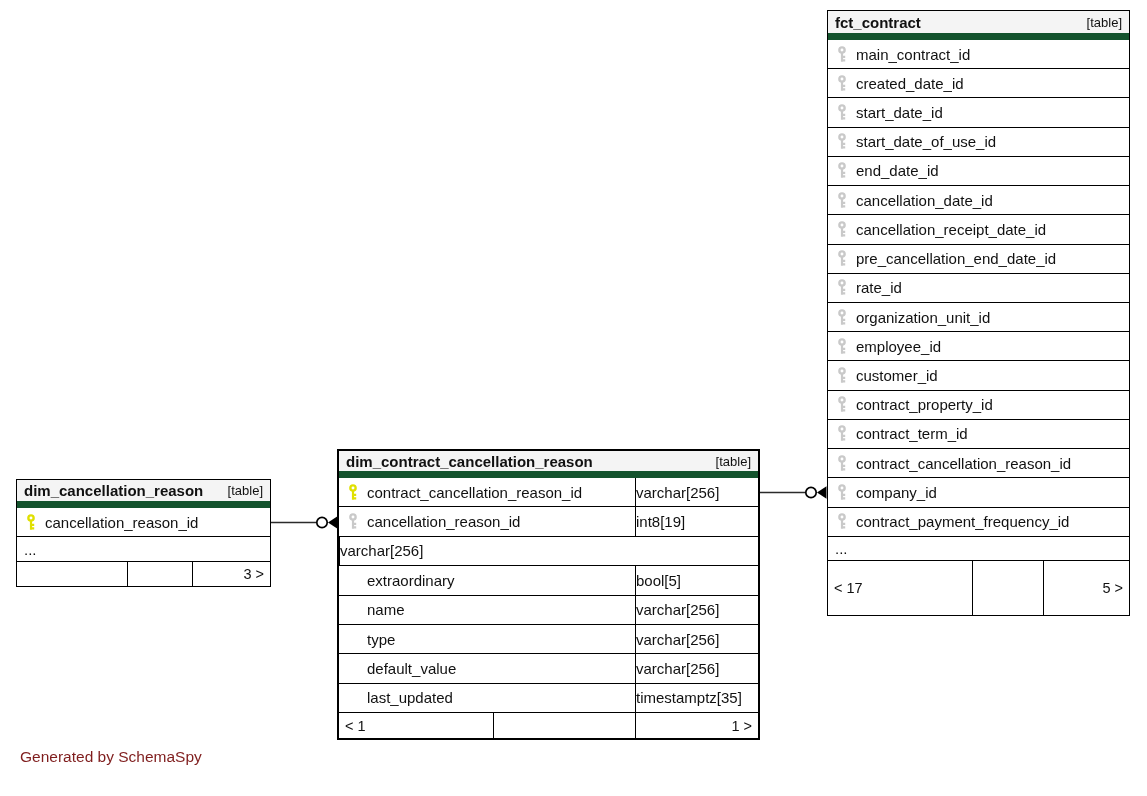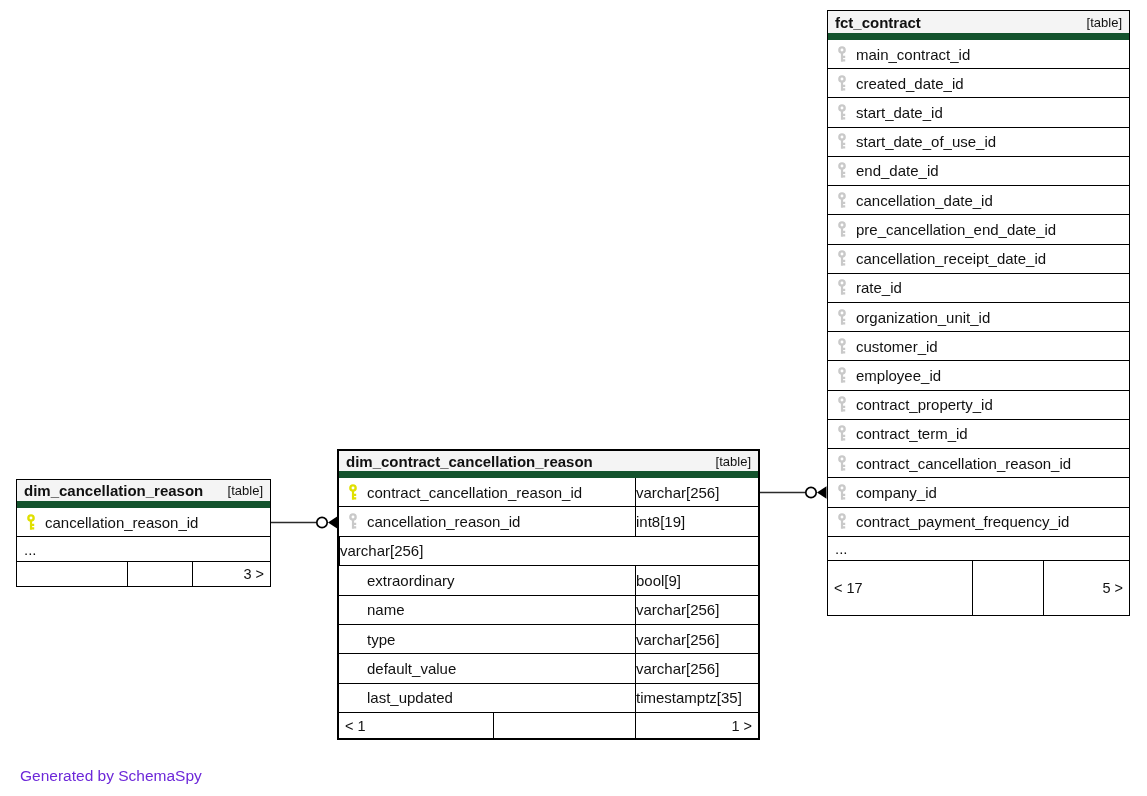--- a/index.html
+++ b/index.html
@@ -115,23 +115,23 @@
 
   #connectors {
     position: absolute;
     left: 0; top: 0;
     pointer-events: none;
   }
 
   #generated-note {
     position: absolute;
     left: 20px;
-    top: 767px;
+    top: 748px;
     font-size: 15.5px;
-    color: #6d28d9;
+    color: #7f1d1d;
     white-space: nowrap;
   }
 </style>
 </head>
 <body>
 
 <svg width="0" height="0" style="position:absolute" aria-hidden="true">
   <defs>
     <symbol id="key-sym" viewBox="0 0 10 18">
       <circle cx="5" cy="4.2" r="2.8" fill="none" stroke="currentColor" stroke-width="2.5"></circle>
@@ -200,21 +200,21 @@
     </div>
     <div class="row">
       <span class="namecell">
         <span class="keyslot">
             <svg>
               <use href="#key-sym"></use>
             </svg>
           </span>
         <span class="cname">extraordinary</span>
       </span>
-      <span class="typecell">bool[9]</span>
+      <span class="typecell">bool[5]</span>
     </div>
     <div class="row">
       <span class="namecell">
         <span class="keyslot">
             <svg>
               <use href="#key-sym"></use>
             </svg>
           </span>
         <span class="cname">name</span>
       </span>
@@ -327,71 +327,71 @@
         <span class="cname">cancellation_date_id</span>
       </span>
     </div>
     <div class="row">
       <span class="namecell">
         <span class="keyslot key-foreign">
             <svg>
               <use href="#key-sym"></use>
             </svg>
           </span>
+        <span class="cname">cancellation_receipt_date_id</span>
+      </span>
+    </div>
+    <div class="row">
+      <span class="namecell">
+        <span class="keyslot key-foreign">
+            <svg>
+              <use href="#key-sym"></use>
+            </svg>
+          </span>
         <span class="cname">pre_cancellation_end_date_id</span>
       </span>
     </div>
     <div class="row">
       <span class="namecell">
         <span class="keyslot key-foreign">
             <svg>
               <use href="#key-sym"></use>
             </svg>
           </span>
-        <span class="cname">cancellation_receipt_date_id</span>
-      </span>
-    </div>
-    <div class="row">
-      <span class="namecell">
-        <span class="keyslot key-foreign">
-            <svg>
-              <use href="#key-sym"></use>
-            </svg>
-          </span>
         <span class="cname">rate_id</span>
       </span>
     </div>
     <div class="row">
       <span class="namecell">
         <span class="keyslot key-foreign">
             <svg>
               <use href="#key-sym"></use>
             </svg>
           </span>
         <span class="cname">organization_unit_id</span>
       </span>
     </div>
     <div class="row">
       <span class="namecell">
         <span class="keyslot key-foreign">
             <svg>
               <use href="#key-sym"></use>
             </svg>
           </span>
+        <span class="cname">employee_id</span>
+      </span>
+    </div>
+    <div class="row">
+      <span class="namecell">
+        <span class="keyslot key-foreign">
+            <svg>
+              <use href="#key-sym"></use>
+            </svg>
+          </span>
         <span class="cname">customer_id</span>
-      </span>
-    </div>
-    <div class="row">
-      <span class="namecell">
-        <span class="keyslot key-foreign">
-            <svg>
-              <use href="#key-sym"></use>
-            </svg>
-          </span>
-        <span class="cname">employee_id</span>
       </span>
     </div>
     <div class="row">
       <span class="namecell">
         <span class="keyslot key-foreign">
             <svg>
               <use href="#key-sym"></use>
             </svg>
           </span>
         <span class="cname">contract_property_id</span>

